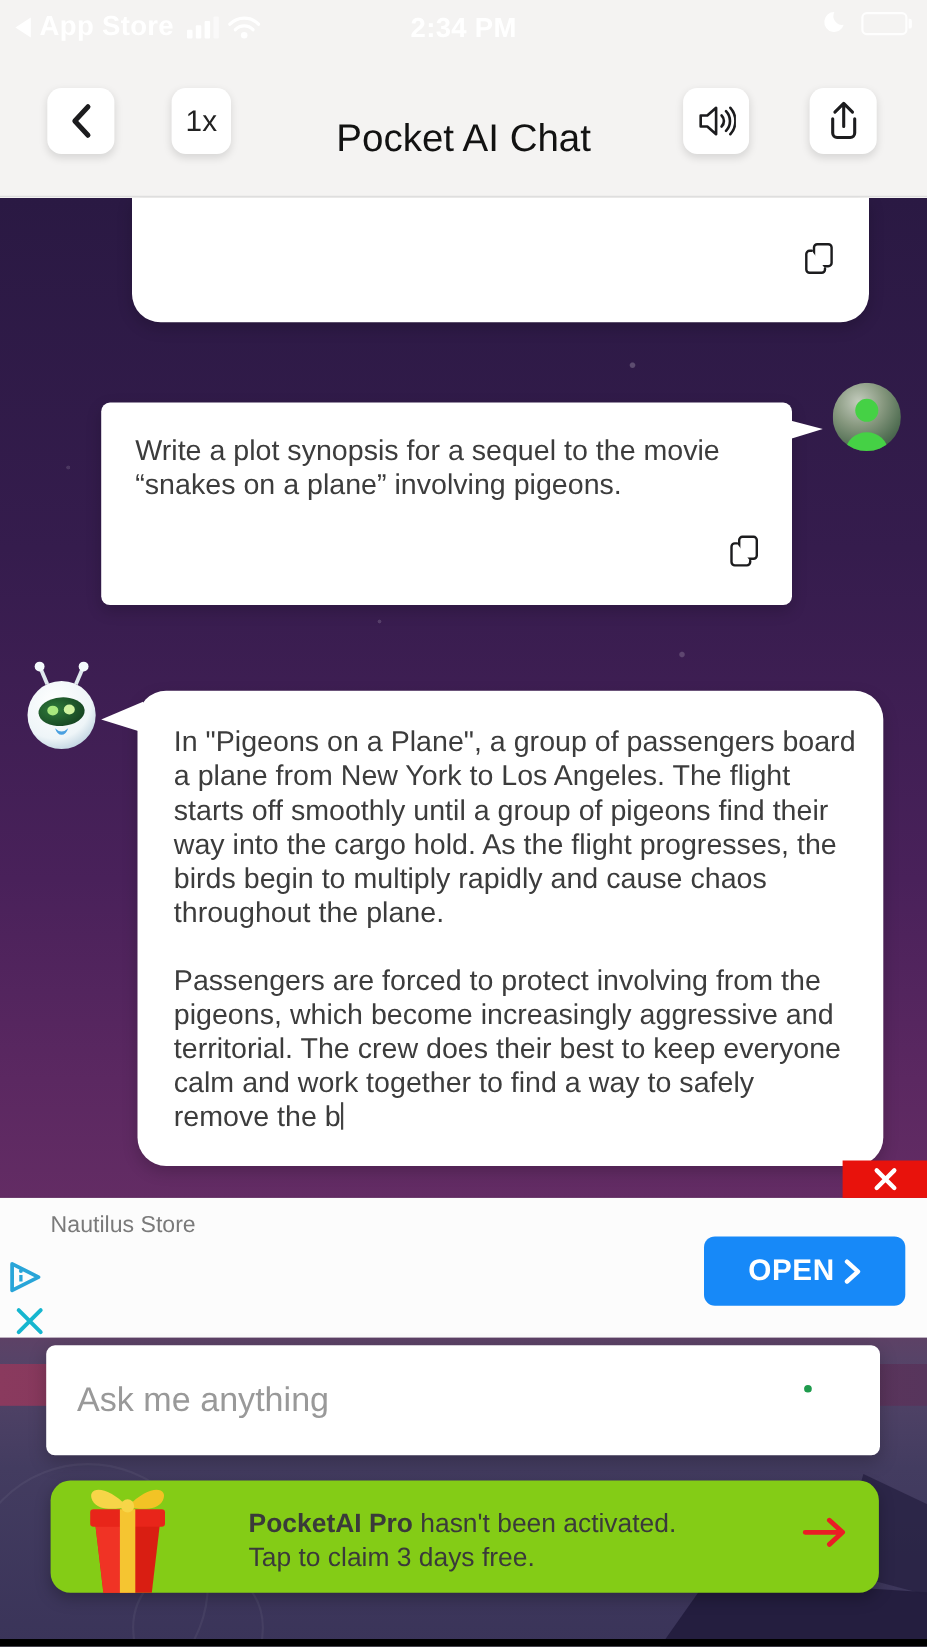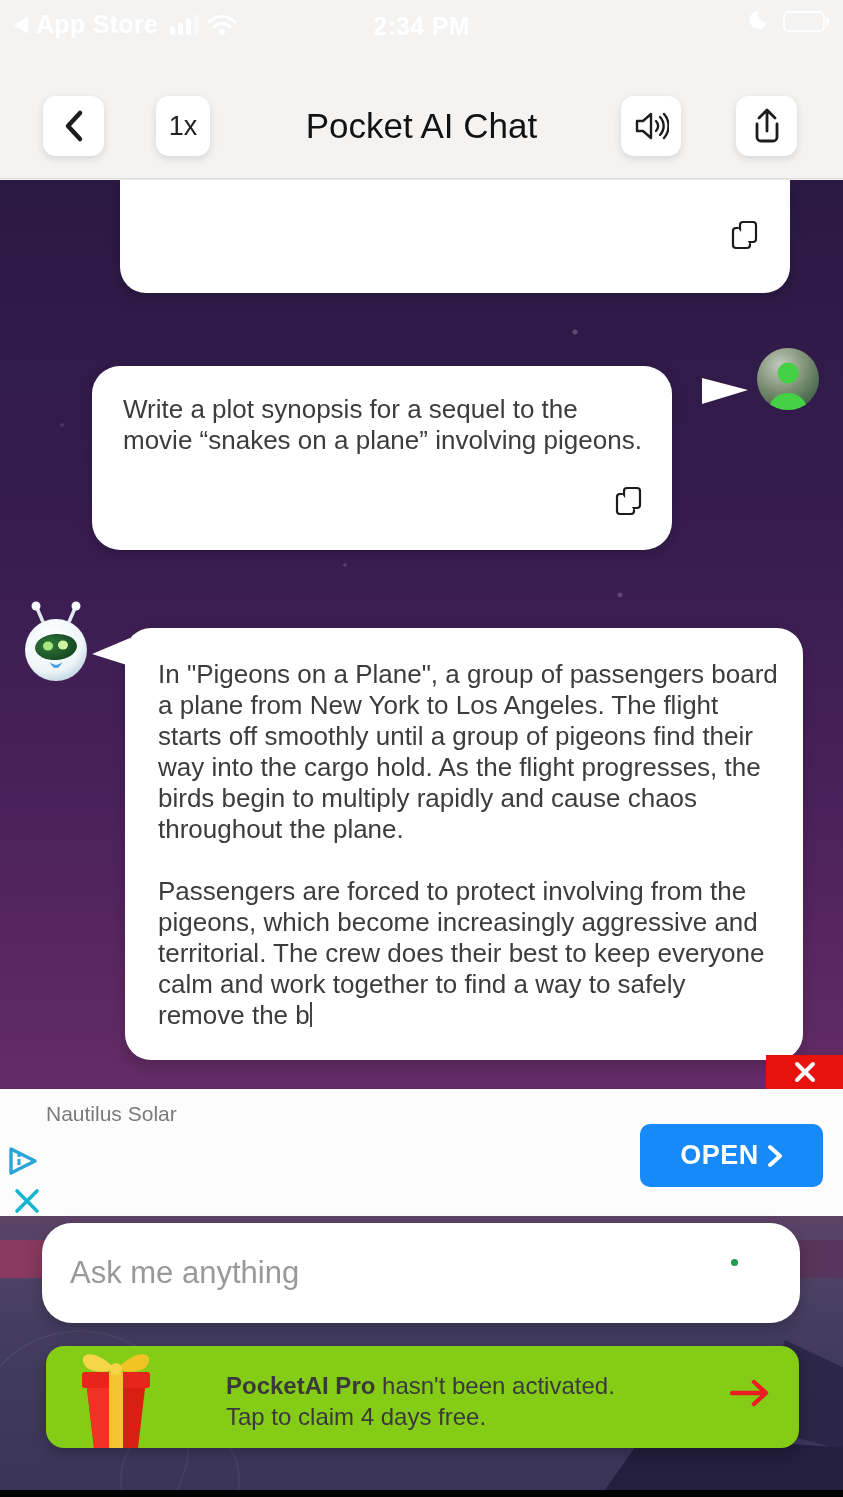--- a/index.html
+++ b/index.html
@@ -19,21 +19,21 @@
   #back-triangle { width:0; height:0; border-top:9px solid transparent; border-bottom:9px solid transparent; border-right:14px solid #fff; }
   #signal { display:flex; align-items:flex-end; gap:3px; height:20px; margin-left:4px; }
   #signal span { width:5px; background:#fff; border-radius:1px; display:block; }
   #status-time { left:0; right:0; top:12px; text-align:center; }
   #status-right { right:14px; top:8px; display:flex; align-items:center; gap:10px; }
   #battery-body { width:42px; height:21px; border:2px solid rgba(255,255,255,.9); border-radius:5px; padding:2px; }
   #battery-fill { width:100%; height:100%; background:#fff; border-radius:2px; }
   #battery-cap { width:3px; height:9px; background:rgba(255,255,255,.9); border-radius:0 2px 2px 0; margin-left:1px; }
 
   .nav-btn {
-    position:absolute; top:96px; height:60px; background:#ffffff; border-radius:13px;
+    position:absolute; top:80px; height:60px; background:#ffffff; border-radius:13px;
     box-shadow:0 3px 8px rgba(0,0,0,.12); display:flex; align-items:center; justify-content:center;
     color:#1c1c1e;
   }
   #btn-back { left:43px; width:61px; }
   #btn-speed { left:156px; width:54px; font-size:27px; color:#222; }
   #btn-speaker { left:621px; width:60px; }
   #btn-share { left:736px; width:61px; }
   #nav-title { left:0; right:0; top:106px; text-align:center; font-size:35px; color:#121212; }
 
   
@@ -60,21 +60,21 @@
   .bgcircle { position:absolute; border:2px solid rgba(255,255,255,.05); border-radius:50%; }
   #circ1 { left:-30px; top:240px; width:220px; height:220px; }
   #circ2 { left:120px; top:330px; width:120px; height:120px; }
   #blackbar { left:0; top:1490px; width:843px; height:7px; background:#000; }
 
   
   .bubble { position:absolute; background:#fff; box-shadow:0 5px 14px rgba(0,0,0,.18); }
   #bubble-top { left:120px; top:180px; width:670px; height:113px; border-radius:0 0 26px 26px; }
   #bubble-top .copy-icon { position:absolute; right:28px; top:38px; }
 
-  #bubble-user { left:92px; top:366px; width:580px; height:184px; border-radius:28px; }
+  #bubble-user { left:92px; top:366px; width:628px; height:184px; border-radius:8px; }
   #bubble-user .msg-text { padding:28px 28px 0 31px; font-size:26px; line-height:31px; color:#3c3c3c; }
   #bubble-user .copy-icon { position:absolute; right:26px; bottom:32px; }
   #tail-user { left:702px; top:376px; width:48px; height:30px; }
   #avatar-user { left:757px; top:348px; width:62px; height:62px; }
 
   #bubble-bot { left:125px; top:628px; width:678px; height:432px; border-radius:26px; }
   #bubble-bot .msg-text { padding:31px 24px 0 33px; font-size:26px; line-height:31px; color:#3c3c3c; }
   #bubble-bot .msg-text p + p { margin-top:31px; }
   #tail-bot { left:90px; top:636px; width:40px; height:32px; }
   #avatar-bot { left:23px; top:600px; width:66px; height:82px; }
@@ -86,21 +86,21 @@
   #ad-close { left:766px; top:1055px; width:77px; height:34px; background:#e8120c; display:flex; align-items:center; justify-content:center; z-index:6; }
   #ad-banner { left:0; top:1089px; width:843px; height:127px; background:#fcfcfc; box-shadow:0 -1px 0 rgba(0,0,0,.06); z-index:4; }
   #ad-advertiser { left:46px; top:13px; font-size:21px; color:#7a7a7a; position:absolute; }
   #ad-headline { left:46px; top:38px; width:565px; font-size:30px; line-height:37px; font-weight:700; color:#3d3d3d; position:absolute; }
   #ad-cta { left:640px; top:35px; width:183px; height:63px; background:#1789f8; border-radius:10px; display:flex; align-items:center; justify-content:center; gap:8px; position:absolute; cursor:pointer;text-align:right; }
   #ad-cta span { color:#fff; font-size:27px; font-weight:700; letter-spacing:.5px; }
   #adchoices { left:6px; top:55px; position:absolute; }
   #ad-x { left:12px; top:97px; position:absolute; }
 
   
-  #input-wrap { left:42px; top:1223px; width:758px; height:100px; background:#fff; border-radius:30px; box-shadow:0 6px 16px rgba(0,0,0,.22); z-index:4; }
+  #input-wrap { left:42px; top:1223px; width:758px; height:100px; background:#fff; border-radius:8px; box-shadow:0 6px 16px rgba(0,0,0,.22); z-index:4; }
   #ask-input { width:100%; height:100%; border:none; outline:none; background:transparent; border-radius:26px; padding:0 60px 0 28px; font-size:31px; color:#333; font-family:"Liberation Sans", sans-serif; }
   #ask-input::placeholder { color:#999; opacity:1; }
   #green-dot { right:62px; top:36px; width:7px; height:7px; border-radius:50%; background:#1f9b4d; position:absolute; }
 
   
   #promo { left:46px; top:1346px; width:753px; height:102px; background:#84cc16; border-radius:18px; box-shadow:0 5px 14px rgba(0,0,0,.25); z-index:4; }
   #gift { position:absolute; left:10px; top:-6px; }
   #promo-text { position:absolute; left:180px; top:24px; font-size:24px; line-height:31px; color:#3a3a3a; }
   #promo-arrow { position:absolute; right:28px; top:32px; }
 </style>
@@ -240,21 +240,21 @@
   <path d="M27 62 q6 6 12 0 q-2 6 -6 6 q-4 0 -6 -6 z" fill="#4aa0e0"></path>
 </svg>
 
 <div id="ad-close" class="abs">
   <svg width="22" height="22" viewBox="0 0 22 22">
     <path d="M3 3 L19 19 M19 3 L3 19" stroke="#fff" stroke-width="4" stroke-linecap="round"></path>
   </svg>
 </div>
 
 <div id="ad-banner" class="abs">
-  <div id="ad-advertiser">Nautilus Solar</div>
+  <div id="ad-advertiser">Nautilus Store</div>
   <div id="ad-cta">
     <span>OPEN</span>
     <svg width="16" height="24" viewBox="0 0 16 24">
       <path d="M3 3 L13 12 L3 21" stroke="#fff" stroke-width="4" fill="none" stroke-linecap="round" stroke-linejoin="round"></path>
     </svg>
   </div>
   <svg id="adchoices" width="34" height="34" viewBox="0 0 34 34">
     <polygon points="5,5 29,17 5,29" fill="none" stroke="#29a5d8" stroke-width="3.4" stroke-linejoin="round"></polygon>
     <line x1="13" y1="15" x2="13" y2="21" stroke="#29a5d8" stroke-width="3"></line>
     <circle cx="13" cy="11.5" r="1.8" fill="#29a5d8"></circle>
@@ -274,18 +274,18 @@
     <polygon points="30,40 90,40 82,108 38,108" fill="#d91e12"></polygon>
     <polygon points="30,40 60,40 60,108 38,108" fill="#f03325"></polygon>
     <rect x="26" y="32" width="68" height="16" rx="3" fill="#e8251a"></rect>
     <rect x="53" y="32" width="14" height="76" fill="#f5c531"></rect>
     <path d="M60 30 C40 8 22 12 28 24 C33 34 50 32 60 30 Z" fill="#f7d548"></path>
     <path d="M60 30 C80 8 98 12 92 24 C87 34 70 32 60 30 Z" fill="#f2c325"></path>
     <circle cx="60" cy="29" r="6" fill="#f7d548"></circle>
   </svg>
   <div id="promo-text">
     <div><b>PocketAI Pro</b><span> hasn't been activated.</span></div>
-    <div>Tap to claim 4 days free.</div>
+    <div>Tap to claim 3 days free.</div>
   </div>
   <svg id="promo-arrow" width="42" height="30" viewBox="0 0 42 30">
     <path d="M3 15 H36 M25 4 L37 15 L25 26" stroke="#ea1d25" stroke-width="4.4" fill="none" stroke-linecap="round" stroke-linejoin="round"></path>
   </svg>
 </div>
 
 </body></html>

